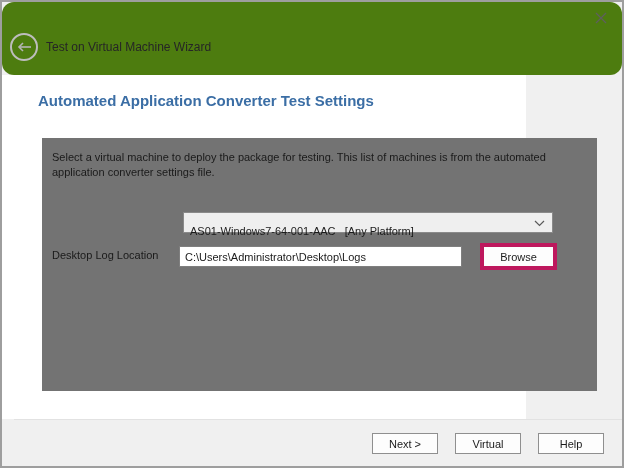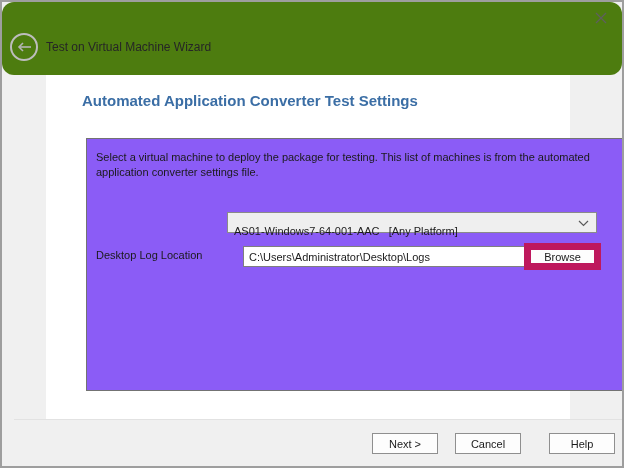--- a/index.html
+++ b/index.html
@@ -38,33 +38,32 @@
     position: absolute; left: 44px; top: 38px;
     font-size: 12px; color: #262626;
     white-space: nowrap;
   }
 
   
   .main {
     position: absolute; left: 0; top: 73px;
     width: 524px; height: 344px;
     background: #ffffff;
-    margin-left: 44px;
   }
   .page-heading {
     position: absolute; left: 36px; top: 17px;
     font-size: 15px; font-weight: 600;
     color: #3b6ea5;
     white-space: nowrap;
   }
   .group-box {
     position: absolute; left: 40px; top: 63px;
     width: 555px; height: 253px;
     border: 1px solid #737373;
-    background: #8b5cf6;
+    background: #737373;
   }
   .description {
     position: absolute; left: 9px; top: 11px;
     width: 534px;
     font-size: 11px; line-height: 15px;
     color: #1a1a1a;
   }
   .field-label {
     position: absolute; left: 9px;
     font-size: 11px; color: #1a1a1a;
@@ -86,34 +85,34 @@
     font-size: 11px; color: #1a1a1a;
     white-space: pre;
     overflow: hidden;
   }
   .combo-chevron {
     position: absolute; right: 7px; top: 7px;
     display: flex;
   }
 
   .text-input {
-    position: absolute; left: 156px; top: 107px;
+    position: absolute; left: 136px; top: 107px;
     width: 283px; height: 21px;
     background: #ffffff;
     border: 1px solid #7f7f7f;
     font-family: "Liberation Sans", sans-serif;
     font-size: 11px; color: #1a1a1a;
     padding: 0 5px;
     outline: none;
   }
   .browse-btn {
     position: absolute; left: 437px; top: 104px;
     width: 77px; height: 27px;
     background: #fdfdfd;
-    border: 7px solid #be185d;
+    border: 4px solid #be185d;
     font-family: "Liberation Sans", sans-serif;
     font-size: 11px; color: #1a1a1a;
     cursor: default;
   }
 
   
   .footer {
     position: absolute; left: 12px; top: 417px;
     width: 620px; height: 47px;
     background: #f0f0f0;
@@ -124,21 +123,21 @@
     position: absolute; top: 13px;
     width: 66px; height: 21px;
     background: #fdfdfd;
     border: 1px solid #8f8f8f;
     font-family: "Liberation Sans", sans-serif;
     font-size: 11px; color: #1a1a1a;
     cursor: default;
   }
   .btn-next   { left: 358px; }
   .btn-cancel { left: 441px; }
-  .btn-help   { left: 524px; margin-left: 11px; }
+  .btn-help   { left: 524px; }
 </style>
 </head>
 <body>
 
 <div class="window">
 
   <div class="header">
     <div class="back-btn">
       <span style="display:flex;">
         <svg width="15" height="10" viewBox="0 0 15 10">
@@ -174,17 +173,17 @@
       </div>
 
       <div class="field-label label-log">Desktop Log Location</div>
       <input type="text" class="text-input" value="C:\Users\Administrator\Desktop\Logs" style="">
       <button class="browse-btn">Browse</button>
     </div>
   </div>
 
   <div class="footer">
     <button class="footer-btn btn-next">Next &gt;</button>
-    <button class="footer-btn btn-cancel">Cancel</button>
+    <button class="footer-btn btn-cancel">Virtual</button>
     <button class="footer-btn btn-help">Help</button>
   </div>
 
 </div>
 
 </body></html>

